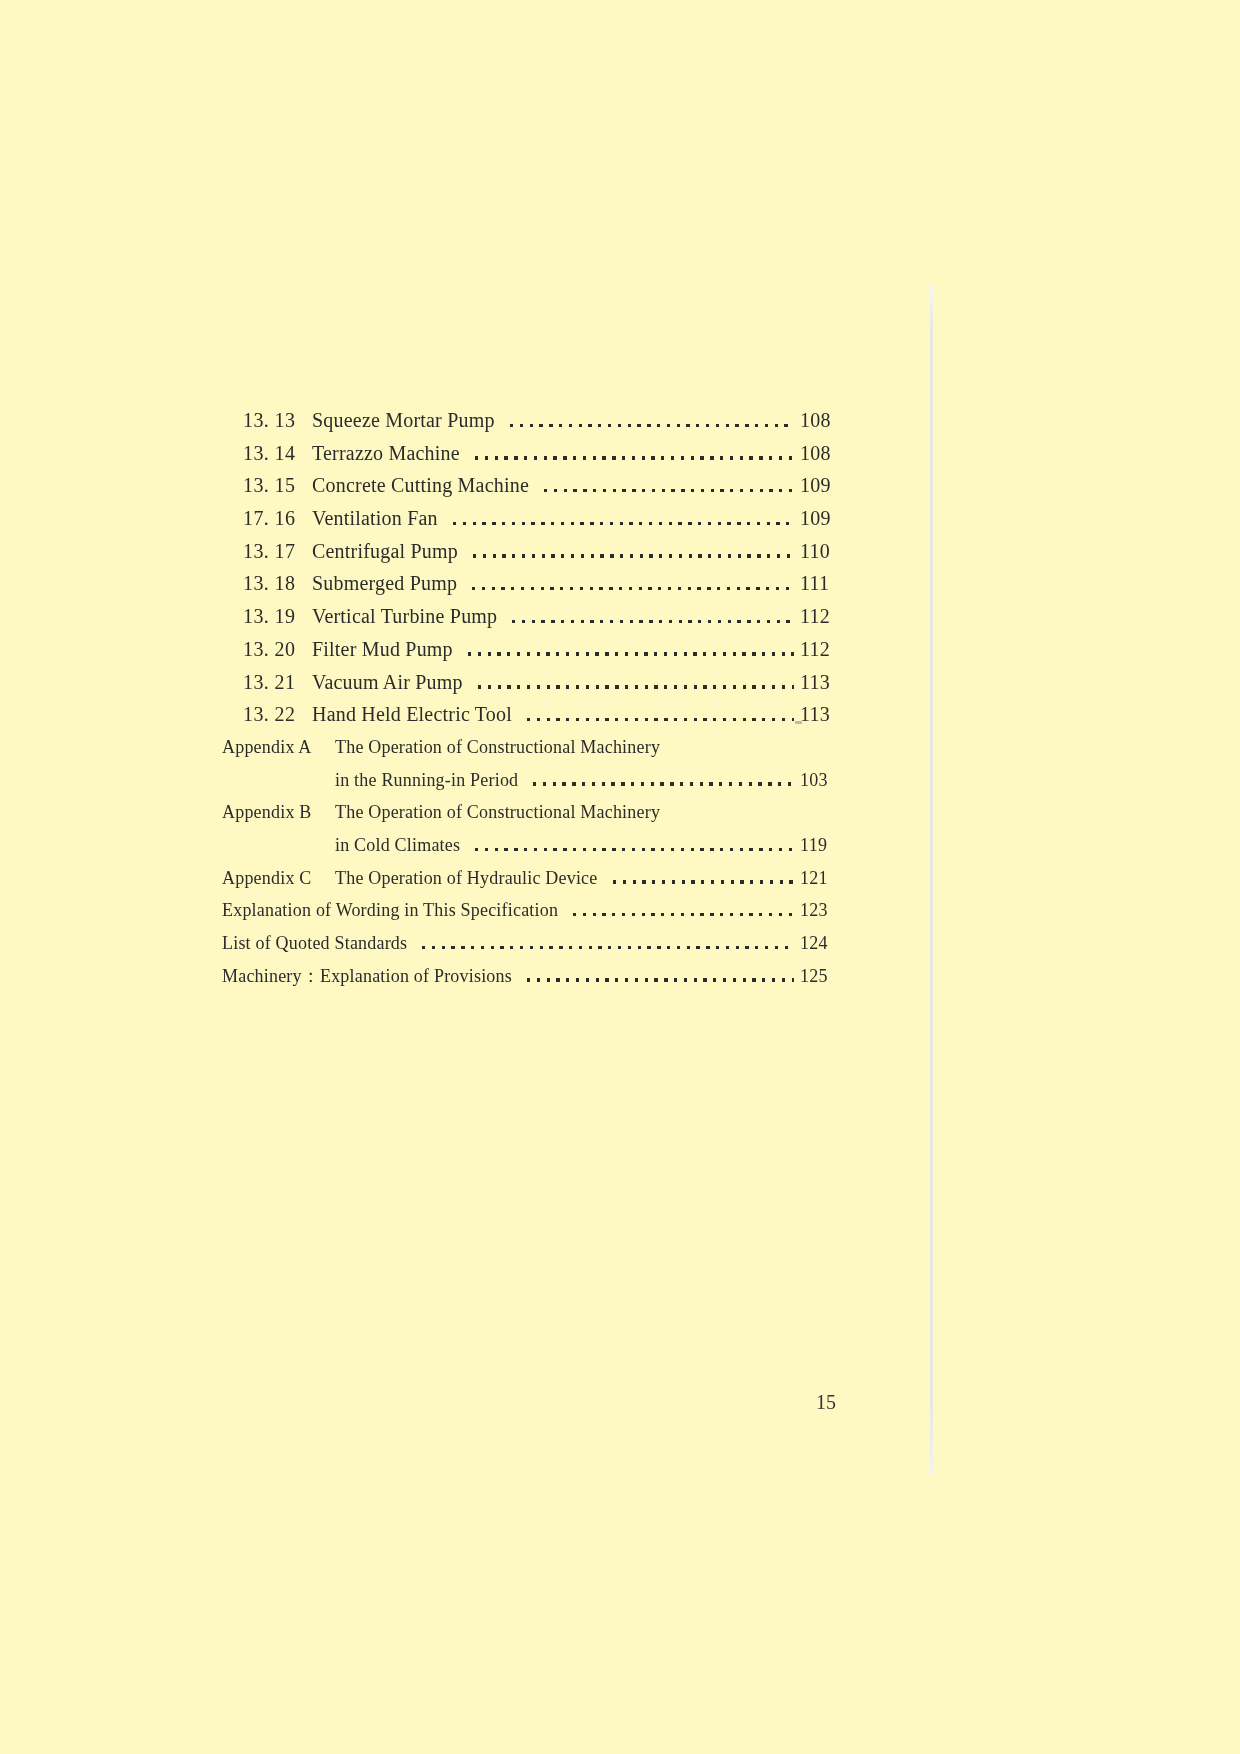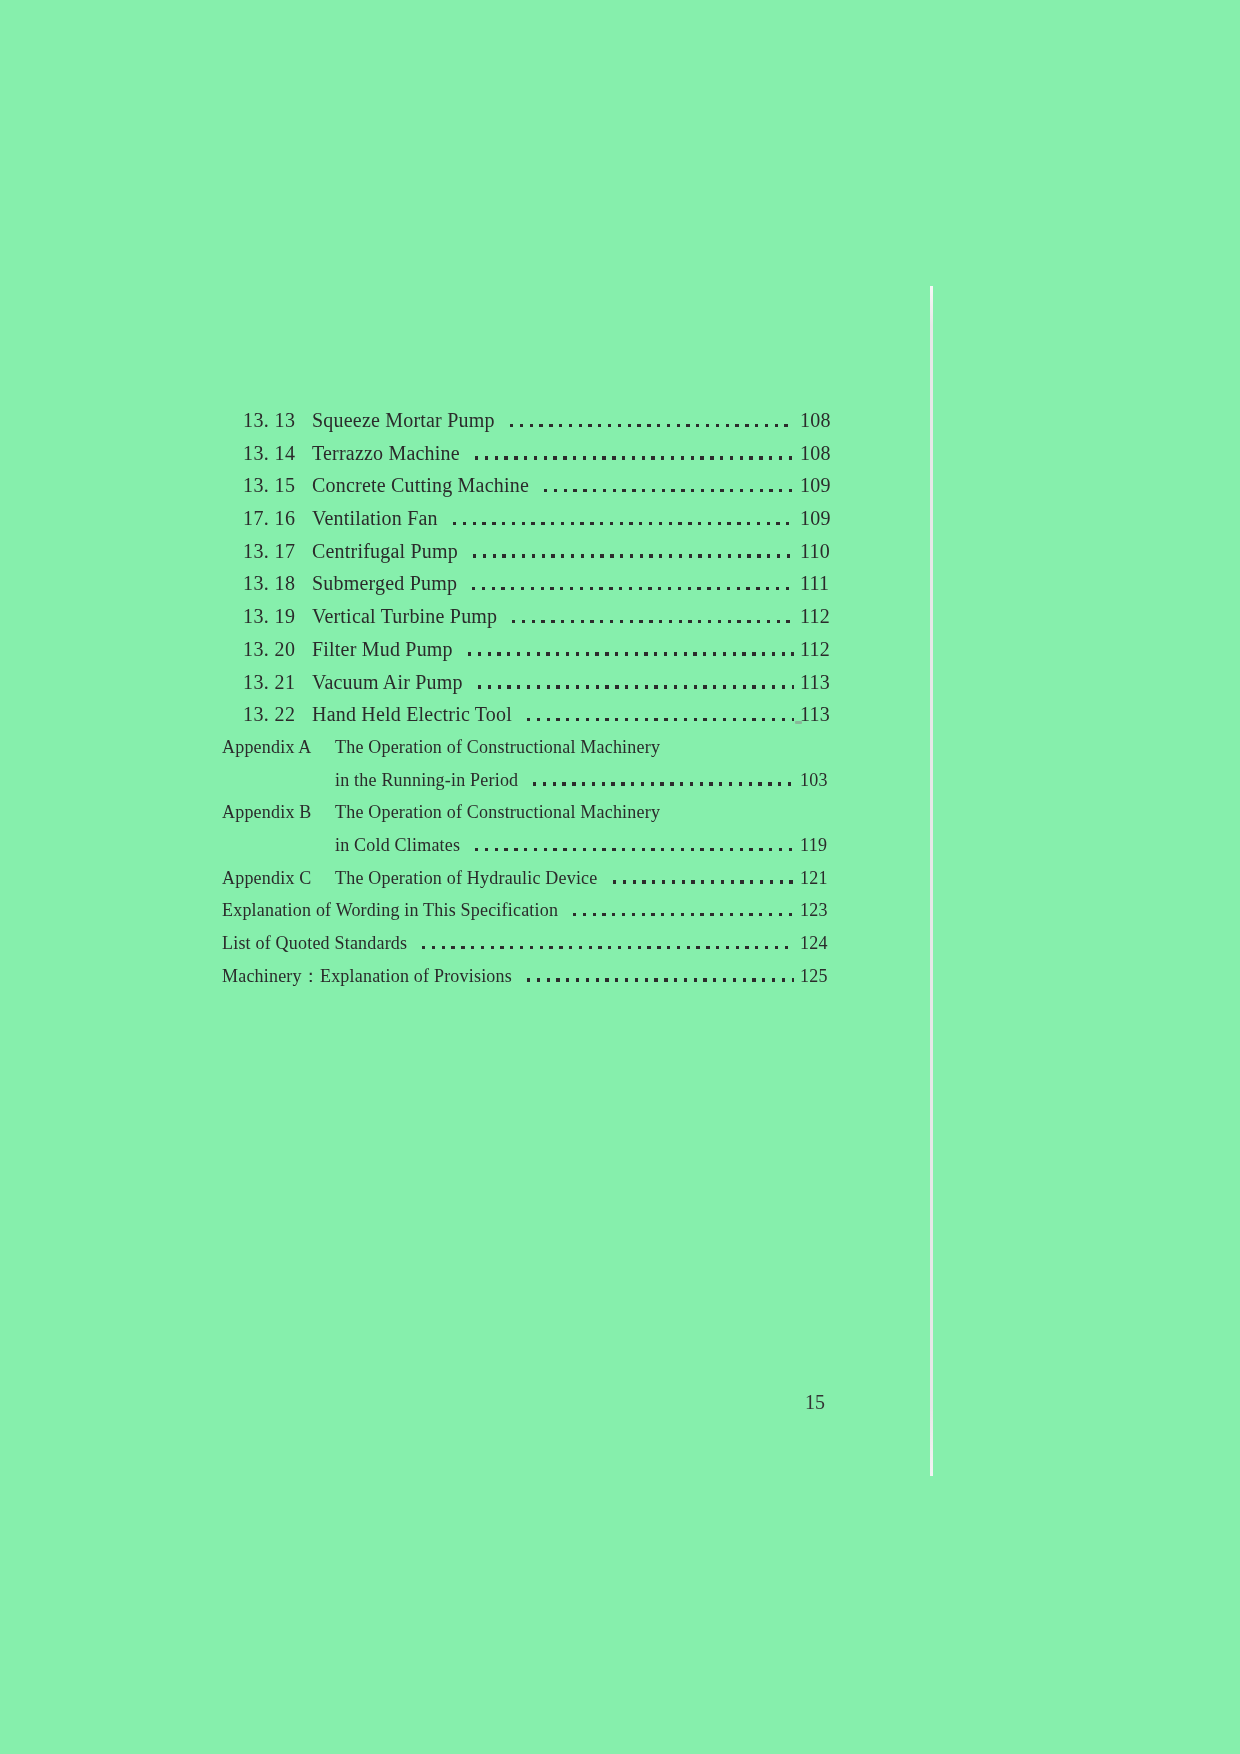--- a/index.html
+++ b/index.html
@@ -4,21 +4,21 @@
 <style>
   html, body {
     margin: 0;
     padding: 0;
     background: #ffffff;
   }
   .sheet {
     position: relative;
     width: 1240px;
     height: 1754px;
-    background: #86efac;
+    background: #fef9c3;
     font-family: "Liberation Serif", "DejaVu Serif", serif;
     color: #2b2b2b;
     overflow: hidden;
   }
   
   .edge-line {
     position: absolute;
     left: 930px;
     top: 286px;
     width: 3px;
@@ -64,24 +64,24 @@
   }
   .appx, .back { font-size: 18px; }
   .alabel {
     flex: 0 0 auto;
     width: 113px;
     letter-spacing: 0.2px;
   }
   .aindent { flex: 0 0 113px; }
   .folio {
     position: absolute;
-    left: 793px;
+    left: 816px;
     top: 1391px;
     width: 44px;
-    text-align: center;
+    text-align: left;
     font-size: 20px;
     color: #333333;
   }
   .artifact {
     position: absolute;
     left: 795px;
     top: 721px;
     width: 7px;
     height: 2.5px;
     background: #8a8a8a;

